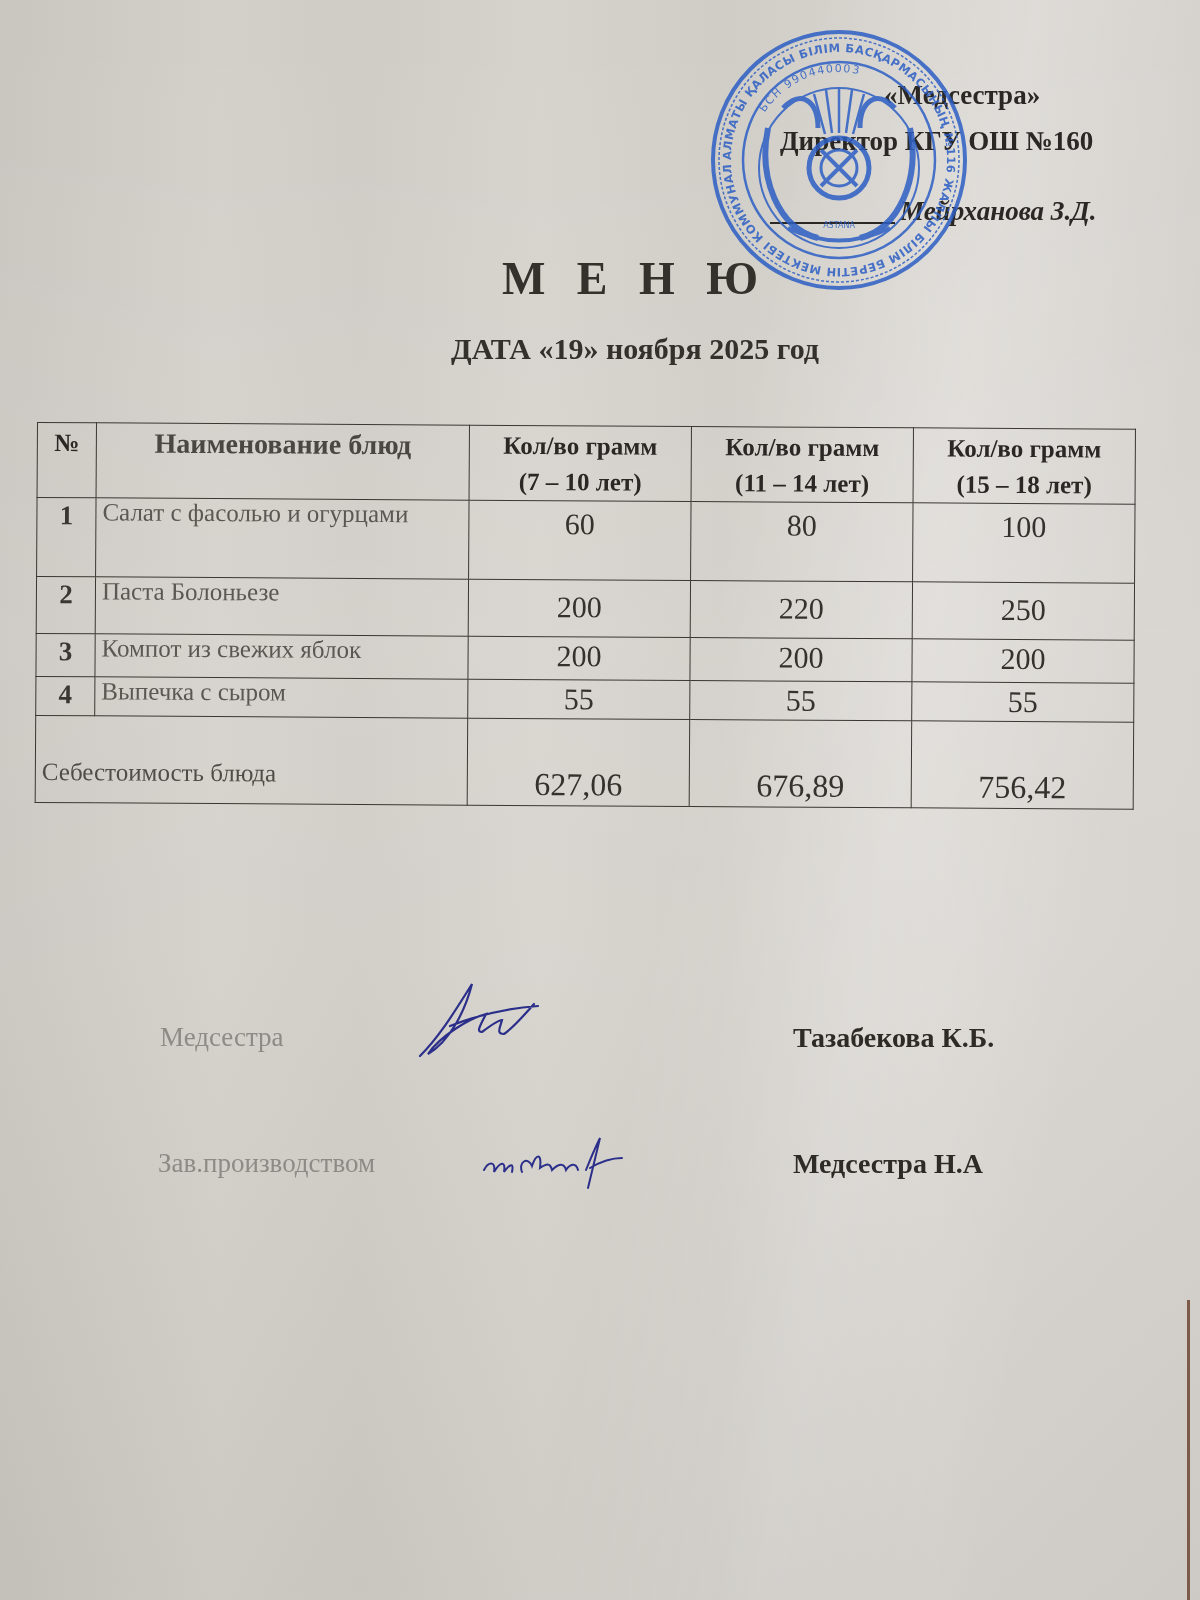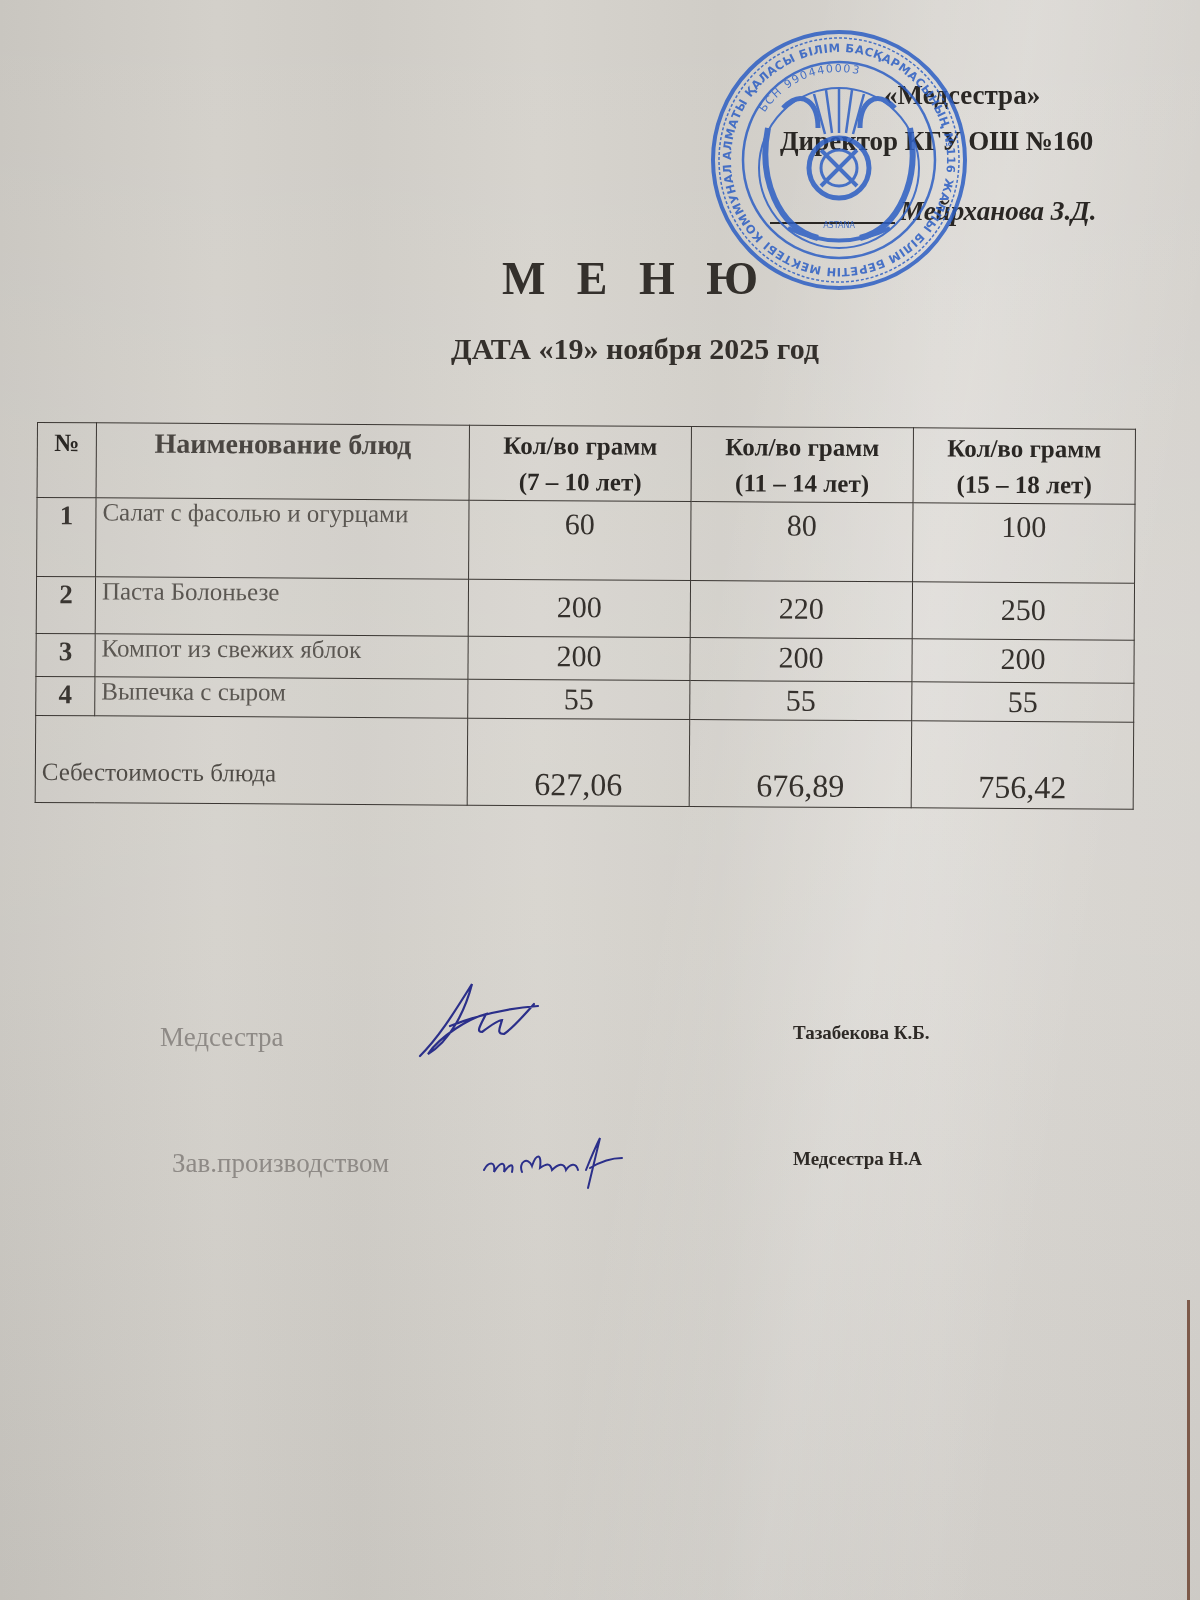--- a/index.html
+++ b/index.html
@@ -164,27 +164,27 @@
     }
     .sig-row.nurse { top: 1010px; margin-top: 12px; }
     .sig-row.prod { top: 1148px; }
     .sig-role {
       position: absolute;
       left: 160px;
       top: 0;
       font-size: 27px;
       color: #8e8a86;
     }
-    .sig-row.prod .sig-role { left: 172px; text-align: center; }
+    .sig-row.prod .sig-role { left: 158px; text-align: center; }
     .sig-name {
       position: absolute;
       left: 793px;
       top: 0;
       font-weight: bold;
-      font-size: 19px;
+      font-size: 28px;
       color: #2e2a26;
     }
     .sig-scribble {
       position: absolute;
     }
     .sig-row.nurse .sig-scribble { left: 410px; top: -46px; width: 130px; height: 90px; }
     .sig-row.prod .sig-scribble { left: 478px; top: -16px; width: 160px; height: 60px; }
   </style>
 </head>
 <body>

